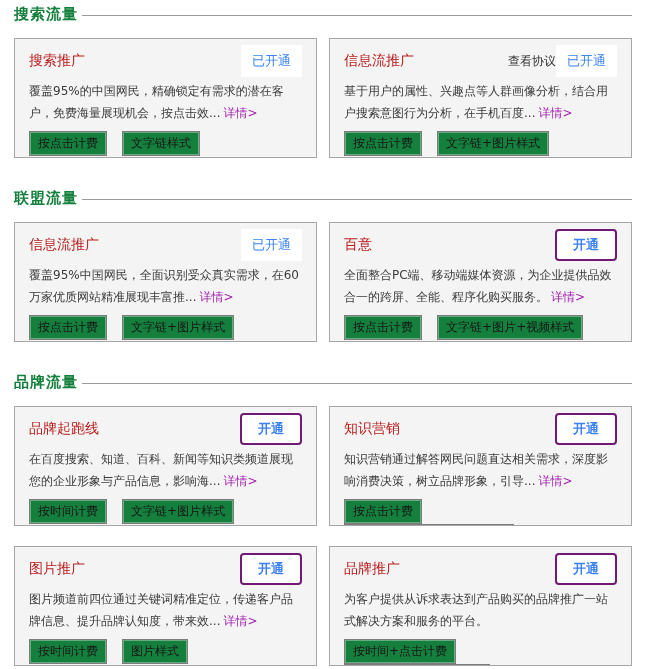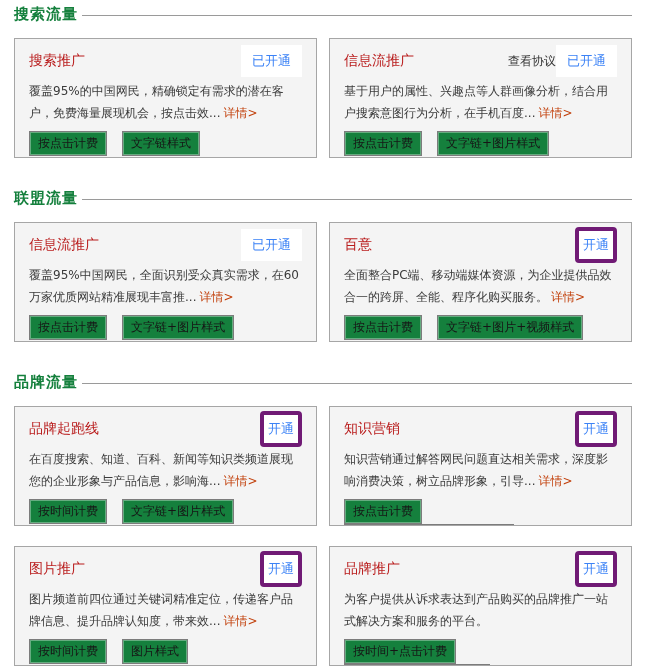--- a/index.html
+++ b/index.html
@@ -35,29 +35,30 @@
   .card-head { display: flex; justify-content: space-between; align-items: center; height: 32px; }
   .card-title { font-size: 14px; color: #b91c1c; }
   .head-actions { display: flex; align-items: center; }
   .agreement-link { font-size: 12px; color: #333; margin-right: 0; cursor: pointer; }
   .chip {
     background: #ffffff; font-size: 13px; color: #3b82f6;
     display: inline-block; text-align: center;
   }
   .chip.opened { padding: 7px 11px; border: none; }
   .chip.open {
-    padding: 5px 4px;
-    border: 4px solid #701a75; border-radius: 4px;
+    padding: 5px 16px;
+    border: 2px solid #701a75; border-radius: 4px;
     cursor: pointer;
+    font-weight: bold;
   }
   .desc {
     margin: 3px 0 0 0;
     font-size: 12px; line-height: 22px; color: #3a3a3a;
   }
-  .detail-link { color: #c2410c; text-decoration: none; margin-left: 3px; cursor: pointer; white-space: nowrap; }
+  .detail-link { color: #a21caf; text-decoration: none; margin-left: 3px; cursor: pointer; white-space: nowrap; }
   .tags { margin-top: 7px; }
   .tag {
     display: inline-block;
     background: #15803d;
     border: 1px solid #7c7c7c;
     box-shadow: inset 0 0 0 1px rgba(255,255,255,0.35);
     color: #161616;
     font-size: 12px;
     padding: 3px 8px;
     margin-right: 10px;

